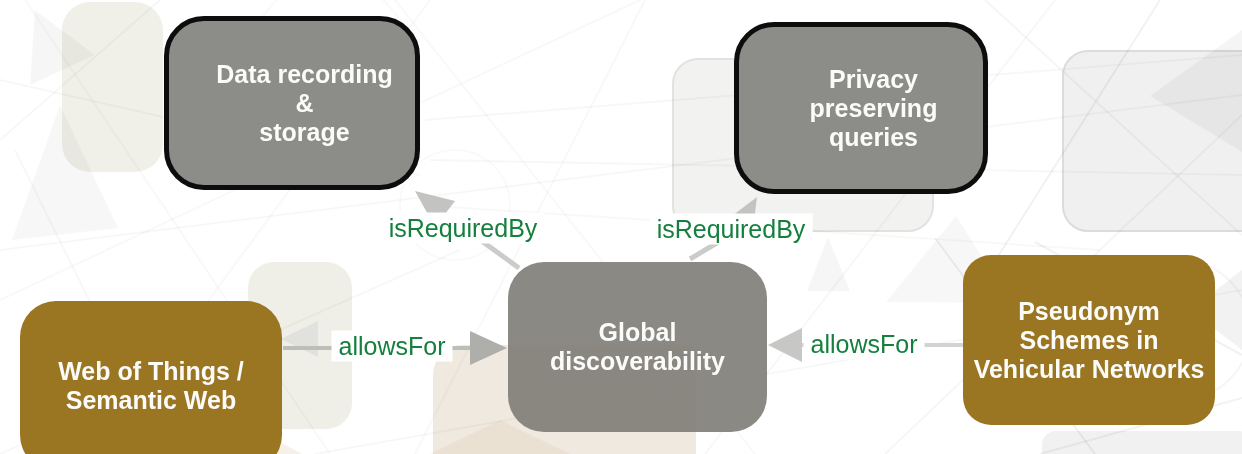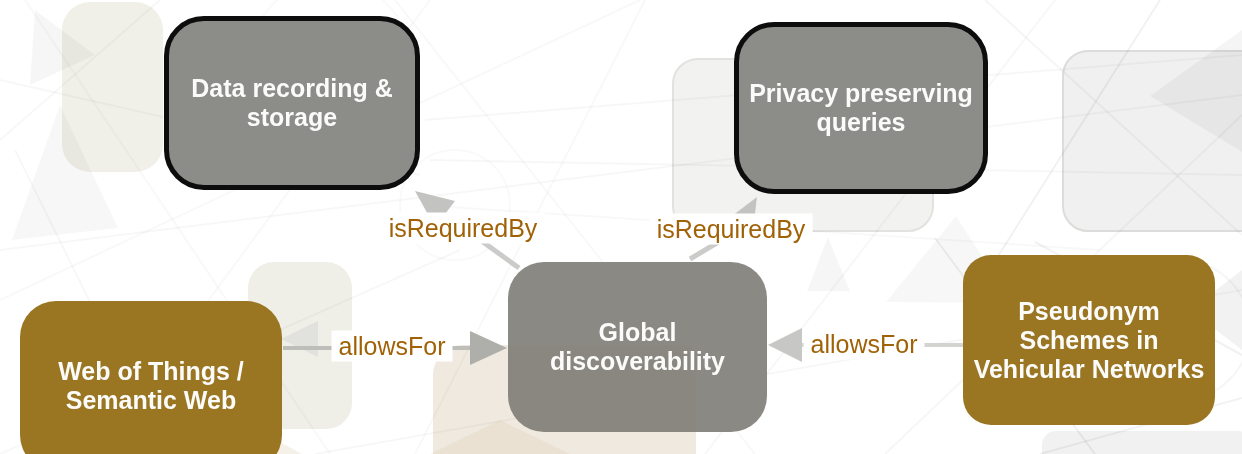--- a/index.html
+++ b/index.html
@@ -16,28 +16,28 @@
   .bg-right{left:1062px;top:50px;width:210px;height:178px;border-radius:26px;background:#f0f0f0;border:2px solid #dcdcda;}
   .bg-bottomright{left:1042px;top:431px;width:210px;height:40px;border-radius:14px;background:#f1f1f1;}
   .bg-center-beige{left:433px;top:345px;width:263px;height:120px;border-radius:30px 8px 0 0;background:#f0e9df;}
   
   .node{
     position:absolute;display:flex;align-items:center;justify-content:center;
     text-align:center;border-radius:36px;color:#fbfbf9;font-size:25px;font-weight:700;
     line-height:1.16;box-sizing:border-box;cursor:default;
   }
   .node-label{white-space:pre-line;padding:0 10px;}
-  .grey{background:#8c8c88;}
+  .grey{background:#8c8c88;padding-left:25px;}
   .grey-translucent{background:rgba(126,124,119,0.9);}
   .gold{background:#9a7522;}
   .outlined{border:5px solid #0d0d0d;border-radius:40px;}
   
   .edge-label{
     position:absolute;transform:translate(-50%,-50%);background:#ffffff;
-    padding:1px 7px;font-size:25px;font-weight:400;color:#a16207;white-space:nowrap;
+    padding:1px 7px;font-size:25px;font-weight:400;color:#15803d;white-space:nowrap;
   }
 </style>
 </head>
 <body>
 
 <div id="canvas">
 
   <div class="bgshape bg-topleft"></div>
   <div class="bgshape bg-col-wot"></div>
   <div class="bgshape bg-privacy"></div>

